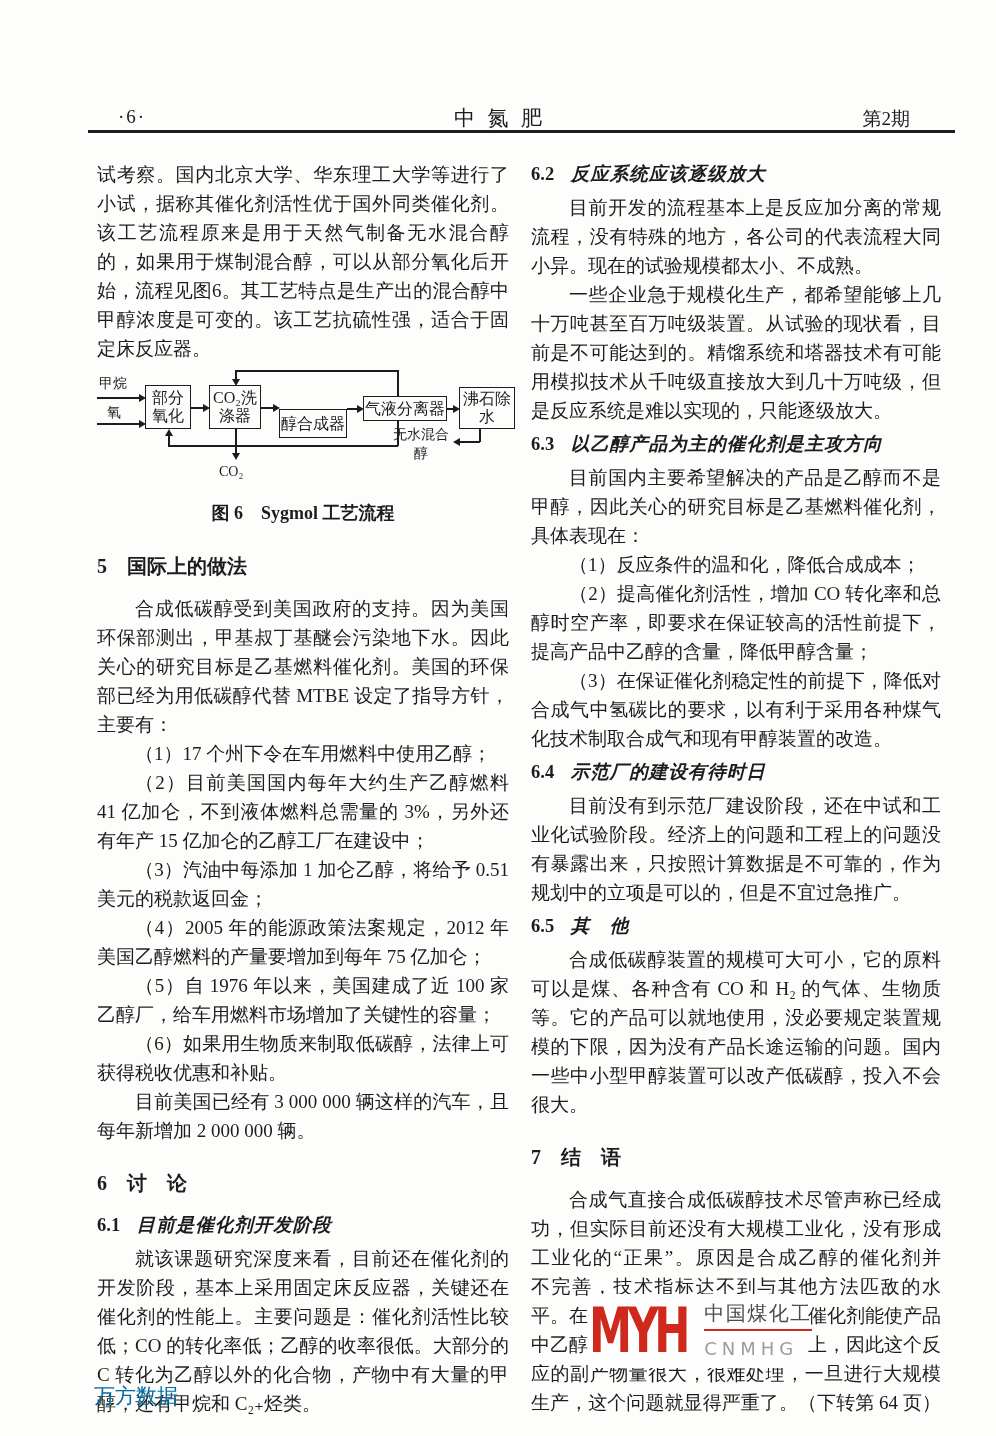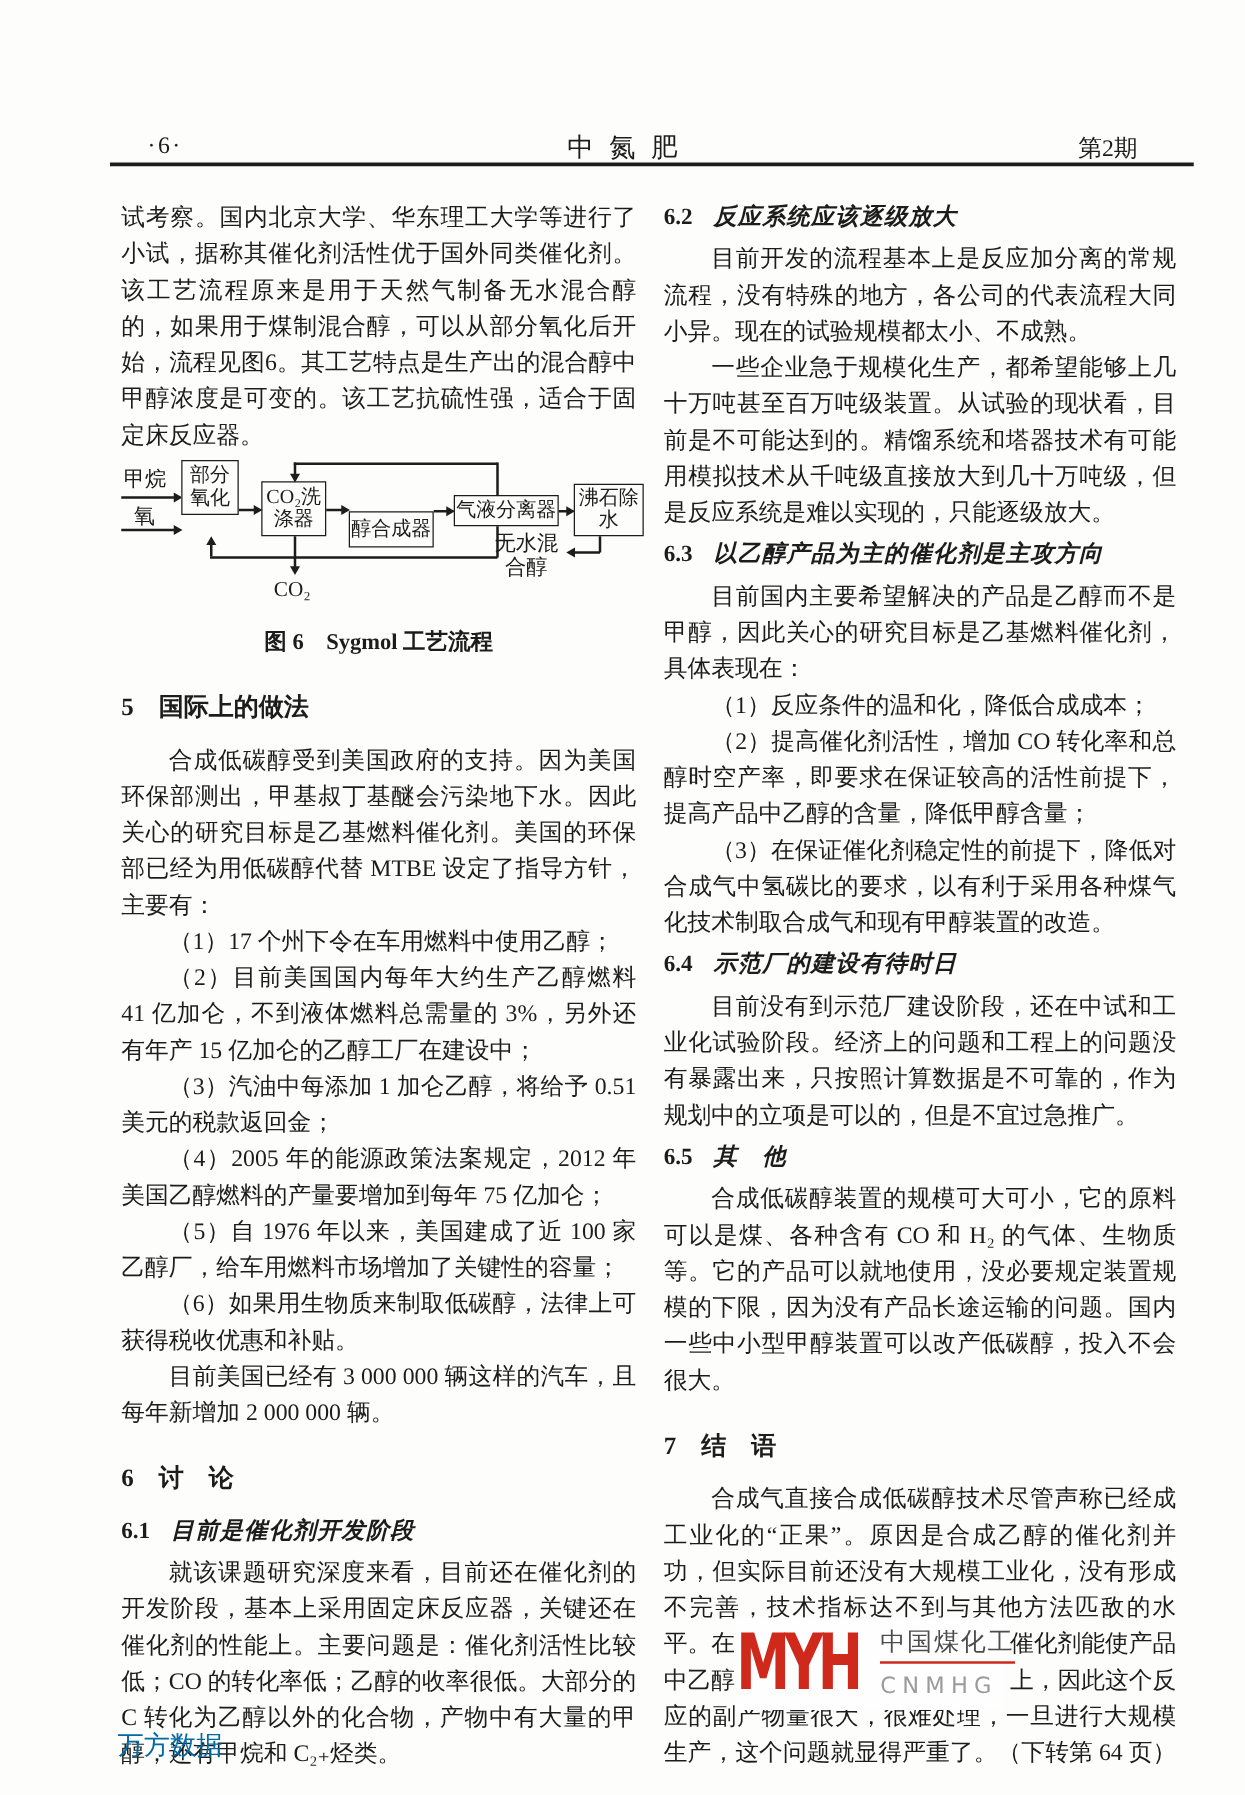--- a/index.html
+++ b/index.html
@@ -23,21 +23,21 @@
   
   .h-main{margin:24px 0 13px 0;font-size:20px;font-weight:bold;text-align:left;}
   .h-main .h-num{margin-right:1em;}
   .h-sub{margin:5px 0 4px 0;font-size:18.5px;font-weight:bold;text-align:left;}
   .h-sub .h-num{margin-right:0.9em;font-style:normal;text-align:center;}
   .h-sub .h-title{font-style:italic;letter-spacing:1px;}
   
   .diagram{position:relative;width:412px;height:122px;margin-top:4px;text-align:left;}
   .dbox{position:absolute;border:1.6px solid #1c1c1c;display:flex;align-items:center;justify-content:center;
         text-align:center;font-size:16px;line-height:18px;background:#fdfdfc;box-sizing:border-box;}
-  .dlabel{position:absolute;font-size:17px;line-height:19px;}
+  .dlabel{position:absolute;font-size:14px;line-height:19px;}
   .dline{position:absolute;background:#1c1c1c;}
   .hline{height:1.6px;}
   .vline{width:1.6px;}
   .arr{position:absolute;width:0;height:0;}
   .arr-r{border-top:4.5px solid transparent;border-bottom:4.5px solid transparent;border-left:7px solid #1c1c1c;}
   .arr-l{border-top:4.5px solid transparent;border-bottom:4.5px solid transparent;border-right:7px solid #1c1c1c;}
   .arr-d{border-left:4.5px solid transparent;border-right:4.5px solid transparent;border-top:7px solid #1c1c1c;}
   .arr-u{border-left:4.5px solid transparent;border-right:4.5px solid transparent;border-bottom:7px solid #1c1c1c;}
   .fig-caption{margin-top:10px;text-align:center;font-weight:bold;font-size:18px;text-indent:0;}
   
@@ -73,21 +73,21 @@
 
   <div class="diagram">
     <span class="dlabel" style="left:2px;top:7px;">甲烷</span>
     <span class="dlabel" style="left:10px;top:36px;">氧</span>
 
     <div class="dline hline" style="left:0;top:30px;width:44px;"></div>
     <span class="arr arr-r" style="left:42px;top:26.5px;"></span>
     <div class="dline hline" style="left:0;top:56px;width:44px;"></div>
     <span class="arr arr-r" style="left:42px;top:52.5px;"></span>
 
-    <div class="dbox" style="left:48px;top:1px;width:46px;height:44px;">部分氧化</div>
+    <div class="dbox" style="left:48px;top:18px;width:46px;height:44px;">部分氧化</div>
     <div class="dbox" style="left:112px;top:18px;width:52px;height:44px;">CO₂洗涤器</div>
     <div class="dbox" style="left:182px;top:42px;width:68px;height:29px;text-align:right;">醇合成器</div>
     <div class="dbox" style="left:266px;top:29px;width:84px;height:25px;">气液分离器</div>
     <div class="dbox" style="left:362px;top:20px;width:56px;height:42px;">沸石除水</div>
 
     <div class="dline hline" style="left:94px;top:40px;width:16px;"></div>
     <span class="arr arr-r" style="left:106px;top:36.5px;"></span>
     <div class="dline hline" style="left:164px;top:40px;width:16px;"></div>
     <span class="arr arr-r" style="left:176px;top:36.5px;"></span>
     <div class="dline hline" style="left:250px;top:41px;width:14px;"></div>
@@ -146,22 +146,22 @@
   <h3 class="h-sub"><span class="h-num">6.4</span><span class="h-title">示范厂的建设有待时日</span></h3>
   <p>目前没有到示范厂建设阶段，还在中试和工业化试验阶段。经济上的问题和工程上的问题没有暴露出来，只按照计算数据是不可靠的，作为规划中的立项是可以的，但是不宜过急推广。</p>
 
   <h3 class="h-sub"><span class="h-num">6.5</span><span class="h-title">其　他</span></h3>
   <p>合成低碳醇装置的规模可大可小，它的原料可以是煤、各种含有 CO 和 H₂ 的气体、生物质等。它的产品可以就地使用，没必要规定装置规模的下限，因为没有产品长途运输的问题。国内一些中小型甲醇装置可以改产低碳醇，投入不会很大。</p>
 
   <h2 class="h-main"><span class="h-num">7</span><span class="h-title">结　语</span></h2>
 
   <div class="s7">
     <div class="ln ln-first">合成气直接合成低碳醇技术尽管声称已经成</div>
+    <div class="ln">功，但实际目前还没有大规模工业化，没有形成</div>
     <div class="ln">工业化的“正果”。原因是合成乙醇的催化剂并</div>
-    <div class="ln">功，但实际目前还没有大规模工业化，没有形成</div>
     <div class="ln">不完善，技术指标达不到与其他方法匹敌的水</div>
     <div class="ln ln-split">
       <span>平。在</span>
       <span>催化剂能使产品</span>
     </div>
     <div class="ln ln-split">
       <span>中乙醇</span>
       <span>上，因此这个反</span>
     </div>
     <div class="ln">应的副产物量很大，很难处理，一旦进行大规模</div>

